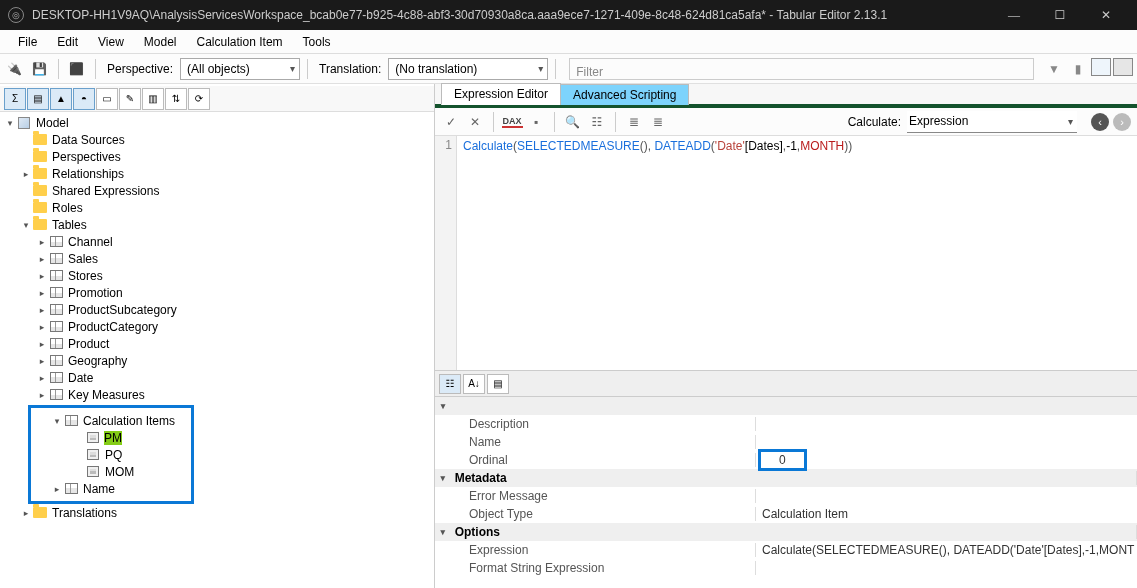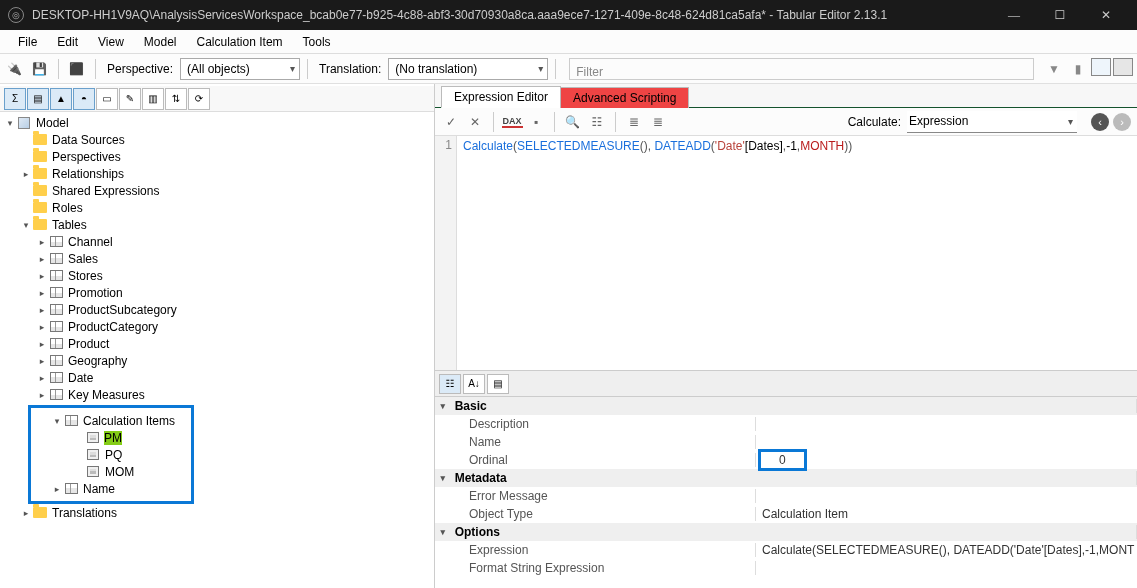--- a/index.html
+++ b/index.html
@@ -48,22 +48,22 @@
   .tableic { border:1px solid #777; width:13px; height:11px; background:linear-gradient(#fff 50%, #e6e6e6 50%); position:relative;}
   .tableic::before { content:""; position:absolute; left:4px; top:0; bottom:0; width:1px; background:#999;}
   .cube { width:12px; height:12px; border:1px solid #888; background:linear-gradient(135deg,#e0eaf5,#b8cfe6);}
   .calc { width:12px; height:11px; border:1px solid #777; background:#f0f0f0; position:relative;}
   .calc::after { content:""; position:absolute; inset:2px; background:linear-gradient(#ddd 50%, #bbb 50%);}
   .lbltxt { padding-left:1px; }
   .sel { background:#84cc16; color:#000; padding:0 0;}
   .highlight-box { border:3px solid #0a78d6; padding:4px 2px; margin-left:24px; margin-top:2px; width:166px;}
 
   
-  .tabs { height:24px; display:flex; align-items:flex-end; padding-left:6px; border-bottom:1px solid #14532d; background:#f7f7f7;}
-  .tab { padding:3px 12px; border:1px solid #bbb; border-bottom:none; background:#ef4444; margin-right:-1px; position:relative; top:1px;}
+  .tabs { height:24px; display:flex; align-items:flex-end; padding-left:6px; border-bottom:4px solid #14532d; background:#f7f7f7;}
+  .tab { padding:3px 12px; border:1px solid #bbb; border-bottom:none; background:#7dd3fc; margin-right:-1px; position:relative; top:1px;}
   .tab.active { background:#fff; border-bottom:1px solid #fff;}
 
   
   .exprbar { height:28px; display:flex; align-items:center; gap:4px; padding:0 6px; border-bottom:1px solid #ddd; background:#fcfcfc;}
   .exprbar .ebtn { width:20px; height:20px; display:flex; align-items:center; justify-content:center; color:#666; font-size:12px;}
   .dax { font-weight:bold; font-size:9px; color:#444; border-bottom:2px solid #c33; padding:0 1px;}
   .propsel { margin-left:auto; display:flex; align-items:center; gap:6px; }
   .propsel .combo { min-width:170px; border:none; border-bottom:1px solid #888; padding-left:2px;}
   .navarr { display:flex; gap:4px; margin-left:10px;}
   .navarr .circ { width:18px; height:18px; border-radius:50%; background:#555; color:#fff; display:flex; align-items:center; justify-content:center; font-size:11px;}
@@ -364,21 +364,20 @@
 
     <div class="propbar">
       <div class="pbtn active">☷</div>
       <div class="pbtn">A↓</div>
       <div class="pbtn">▤</div>
     </div>
 
     <div class="propgrid">
       <div class="pg-row cat">
           <span class="exp">▾</span>
-          <span class="k">Basic</span>
         </div>
       <div class="pg-row">
           <span class="exp"></span>
           <span class="k">Description</span>
           <span class="v"></span>
         </div>
       <div class="pg-row">
           <span class="exp"></span>
           <span class="k">Name</span>
           <span class="v"></span>

